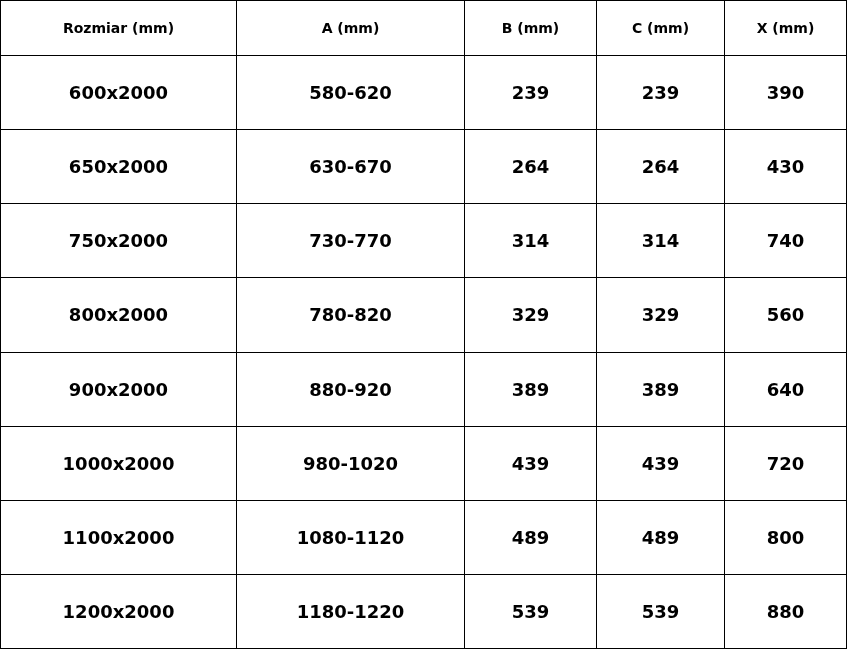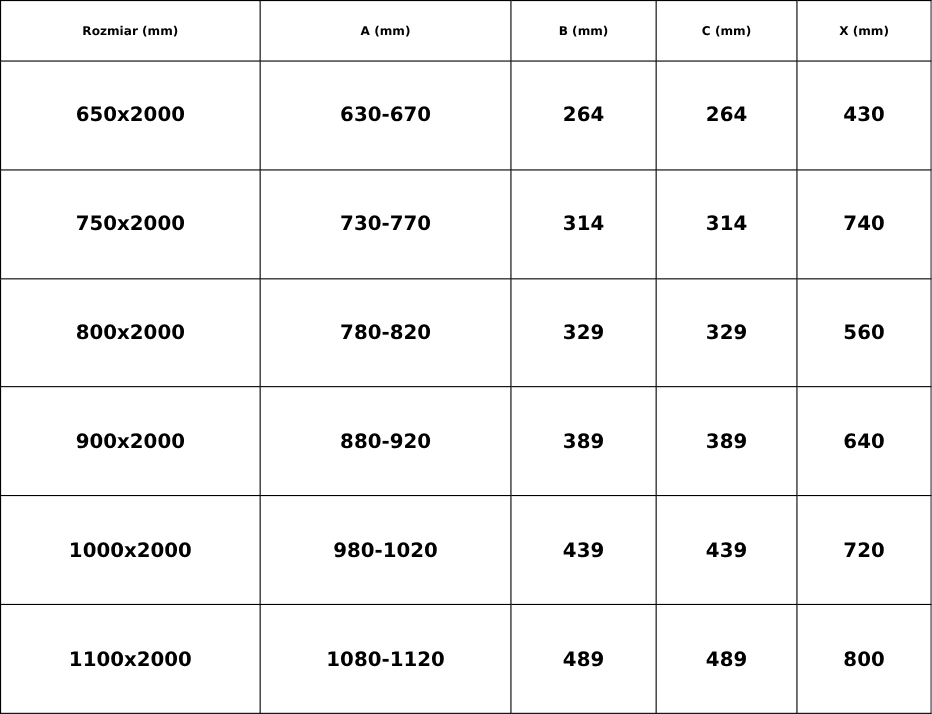--- a/index.html
+++ b/index.html
@@ -26,21 +26,21 @@
   table.size-table th,
   table.size-table td {
     border: 1px solid #000000;
     text-align: center;
     vertical-align: middle;
     font-weight: bold;
     color: #000000;
     padding: 0;
   }
   table.size-table th {
-    font-size: 11px;
+    font-size: 14px;
   }
   table.size-table td {
     font-size: 18px;
   }
   
   col.c0 { width: 236px; }
   col.c1 { width: 228px; }
   col.c2 { width: 132px; }
   col.c3 { width: 128px; }
   col.c4 { width: 122px; }
@@ -63,20 +63,27 @@
     <thead>
       <tr class="header-row">
         <th>Rozmiar (mm)</th>
         <th>A (mm)</th>
         <th>B (mm)</th>
         <th>C (mm)</th>
         <th>X (mm)</th>
       </tr>
     </thead>
     <tbody>
+      <tr class="data-row">
+        <td>600x2000</td>
+        <td>580-620</td>
+        <td>239</td>
+        <td>239</td>
+        <td>390</td>
+      </tr>
       <tr class="data-row">
         <td>650x2000</td>
         <td>630-670</td>
         <td>264</td>
         <td>264</td>
         <td>430</td>
       </tr>
       <tr class="data-row">
         <td>750x2000</td>
         <td>730-770</td>
@@ -105,15 +112,22 @@
         <td>439</td>
         <td>720</td>
       </tr>
       <tr class="data-row">
         <td>1100x2000</td>
         <td>1080-1120</td>
         <td>489</td>
         <td>489</td>
         <td>800</td>
       </tr>
+      <tr class="data-row">
+        <td>1200x2000</td>
+        <td>1180-1220</td>
+        <td>539</td>
+        <td>539</td>
+        <td>880</td>
+      </tr>
     </tbody>
   </table>
 </div>
 
 </body></html>

